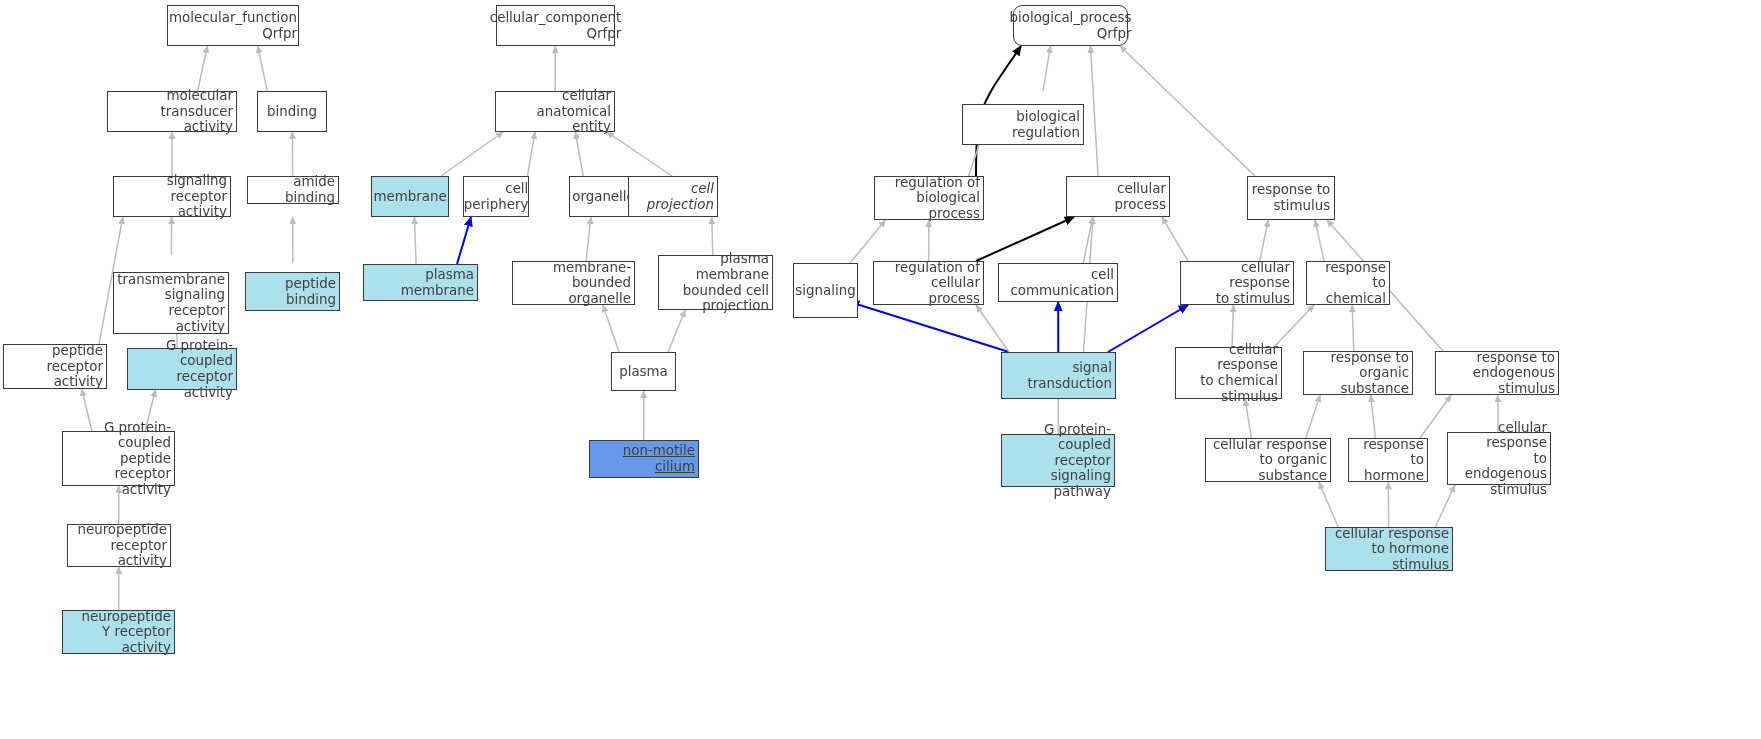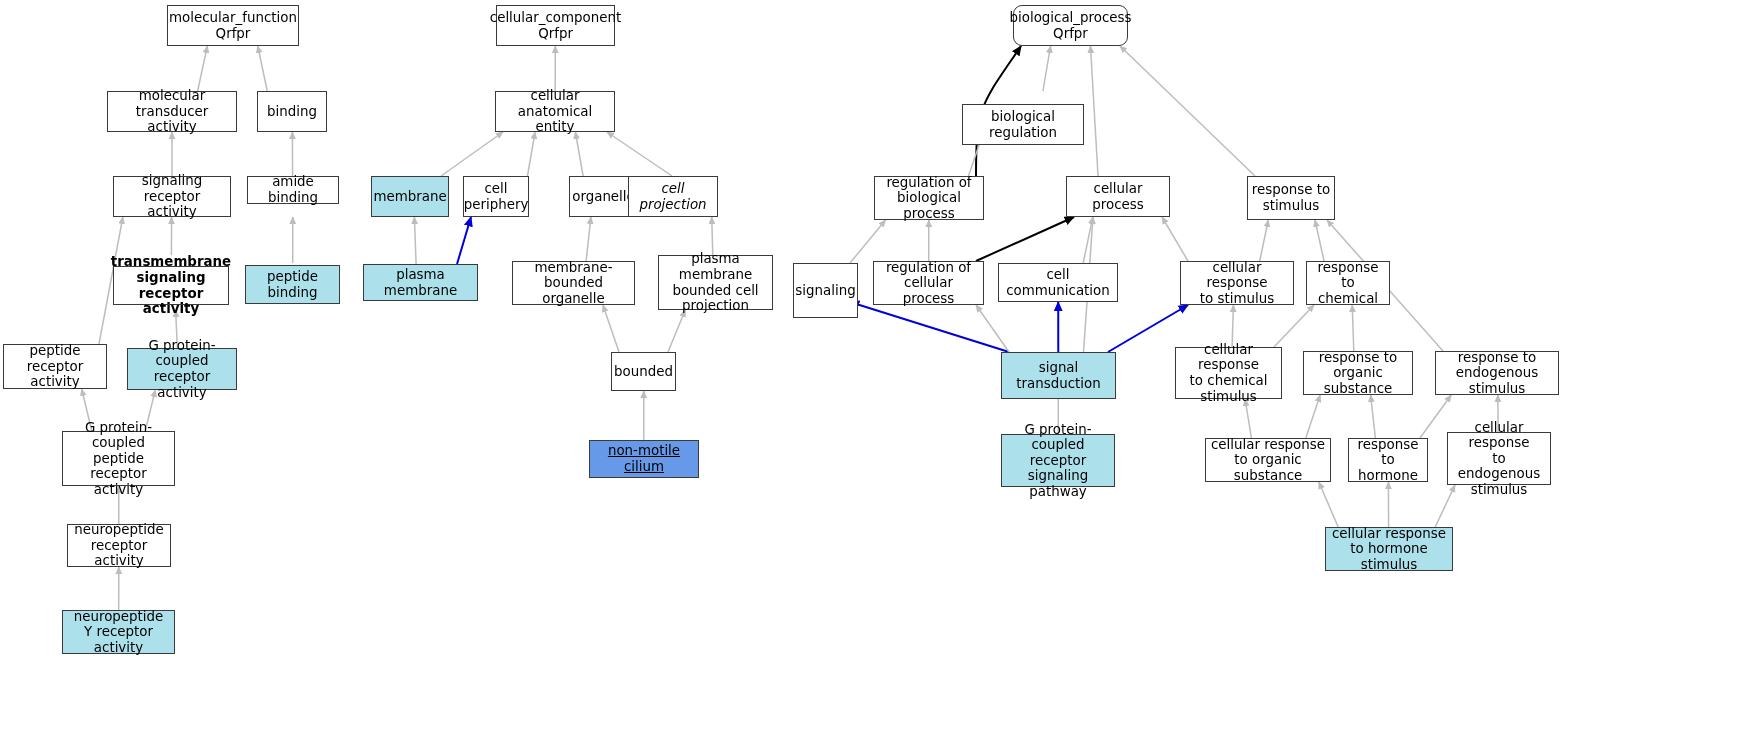--- a/index.html
+++ b/index.html
@@ -1,21 +1,21 @@
 <!DOCTYPE html>
 <html><head>
 <meta charset="utf-8">
 <style>
   html,body{margin:0;padding:0;background:#ffffff;}
   #canvas{position:relative;width:1761px;height:739px;background:#ffffff;
           font-family:"DejaVu Sans","Liberation Sans",sans-serif;overflow:hidden;}
   svg#edges{position:absolute;left:0;top:0;width:1761px;height:739px;}
   .node{position:absolute;box-sizing:border-box;border:1.6px solid #3a3a3a;
         background:#ffffff;display:flex;align-items:center;justify-content:center;
-        text-align:center;line-height:1.16;color:#000000;font-size:13.4px;
+        text-align:right;line-height:1.16;color:#404040;font-size:13.4px;
         padding:1px 3px;white-space:pre-line;}
   .node.hl  {background:#ace0ea;}
   .node.hl2 {background:#6699e8;text-decoration:underline;}
 </style>
 </head>
 <body>
 
 <div id="canvas">
   <svg id="edges">
       <defs>
@@ -86,24 +86,24 @@
     </svg>
   <div id="nodes">
       <div class="node" style="left: 167px; top: 5px; width: 132px; height: 41px;">molecular_function
 Qrfpr</div>
       <div class="node" style="left: 107px; top: 91px; width: 130px; height: 41px;">molecular transducer
 activity</div>
       <div class="node" style="left: 257px; top: 91px; width: 70px; height: 41px;">binding</div>
       <div class="node" style="left: 113px; top: 176px; width: 118px; height: 41px;">signaling receptor
 activity</div>
       <div class="node" style="left: 247px; top: 176px; width: 92px; height: 28px;">amide binding</div>
-      <div class="node" style="left: 113px; top: 266px; width: 116px; height: 39px; font-weight: bold;">transmembrane
+      <div class="node" style="left: 113px; top: 272px; width: 116px; height: 62px;">transmembrane
 signaling receptor
 activity</div>
-      <div class="node hl" style="left: 245px; top: 265px; width: 95px; height: 39px;">peptide binding</div>
+      <div class="node hl" style="left: 245px; top: 272px; width: 95px; height: 39px;">peptide binding</div>
       <div class="node" style="left: 3px; top: 344px; width: 104px; height: 45px;">peptide receptor
 activity</div>
       <div class="node hl" style="left: 127px; top: 348px; width: 110px; height: 42px;">G protein-coupled
 receptor activity</div>
       <div class="node" style="left: 62px; top: 431px; width: 113px; height: 55px;">G protein-coupled
 peptide receptor
 activity</div>
       <div class="node" style="left: 67px; top: 524px; width: 104px; height: 43px;">neuropeptide
 receptor activity</div>
       <div class="node hl" style="left: 62px; top: 610px; width: 113px; height: 44px;">neuropeptide
@@ -115,21 +115,21 @@
       <div class="node hl" style="left: 371px; top: 176px; width: 78px; height: 41px;">membrane</div>
       <div class="node" style="left: 463px; top: 176px; width: 66px; height: 41px;">cell periphery</div>
       <div class="node" style="left: 569px; top: 176px; width: 69px; height: 41px;">organelle</div>
       <div class="node" style="left: 628px; top: 176px; width: 90px; height: 41px; font-style: italic;">cell projection</div>
       <div class="node hl" style="left: 363px; top: 264px; width: 115px; height: 37px;">plasma membrane</div>
       <div class="node" style="left: 512px; top: 261px; width: 123px; height: 44px;">membrane-bounded
 organelle</div>
       <div class="node" style="left: 658px; top: 255px; width: 115px; height: 55px;">plasma membrane
 bounded cell
 projection</div>
-      <div class="node" style="left: 611px; top: 352px; width: 65px; height: 39px;">bounded</div>
+      <div class="node" style="left: 611px; top: 352px; width: 65px; height: 39px;">plasma</div>
       <div class="node hl2" style="left: 589px; top: 440px; width: 110px; height: 38px;">non-motile cilium</div>
       <div class="node" style="left: 1013px; top: 5px; width: 115px; height: 41px; border-radius: 9px;">biological_process
 Qrfpr</div>
       <div class="node" style="left: 962px; top: 91px; width: 122px; height: 41px; margin-top: 13px;">biological regulation</div>
       <div class="node" style="left: 874px; top: 176px; width: 110px; height: 44px;">regulation of
 biological process</div>
       <div class="node" style="left: 1066px; top: 176px; width: 104px; height: 41px;">cellular process</div>
       <div class="node" style="left: 1247px; top: 176px; width: 88px; height: 44px;">response to
 stimulus</div>
       <div class="node" style="left: 793px; top: 263px; width: 65px; height: 55px;">signaling</div>

